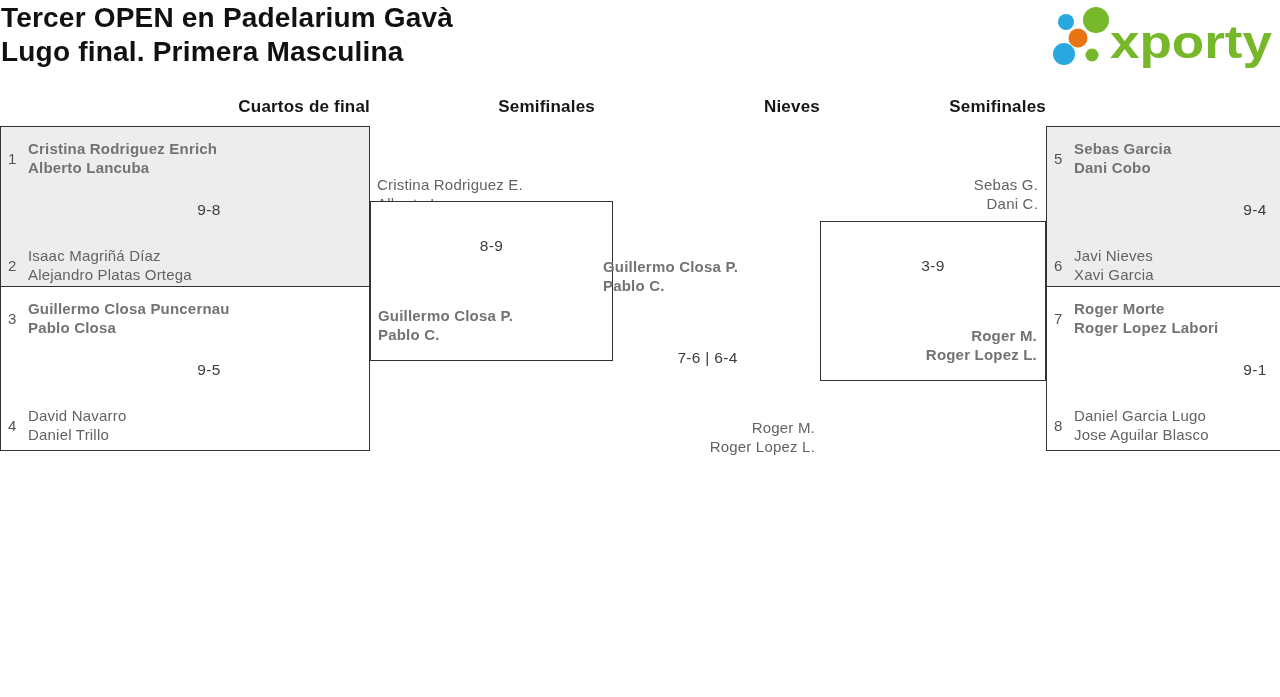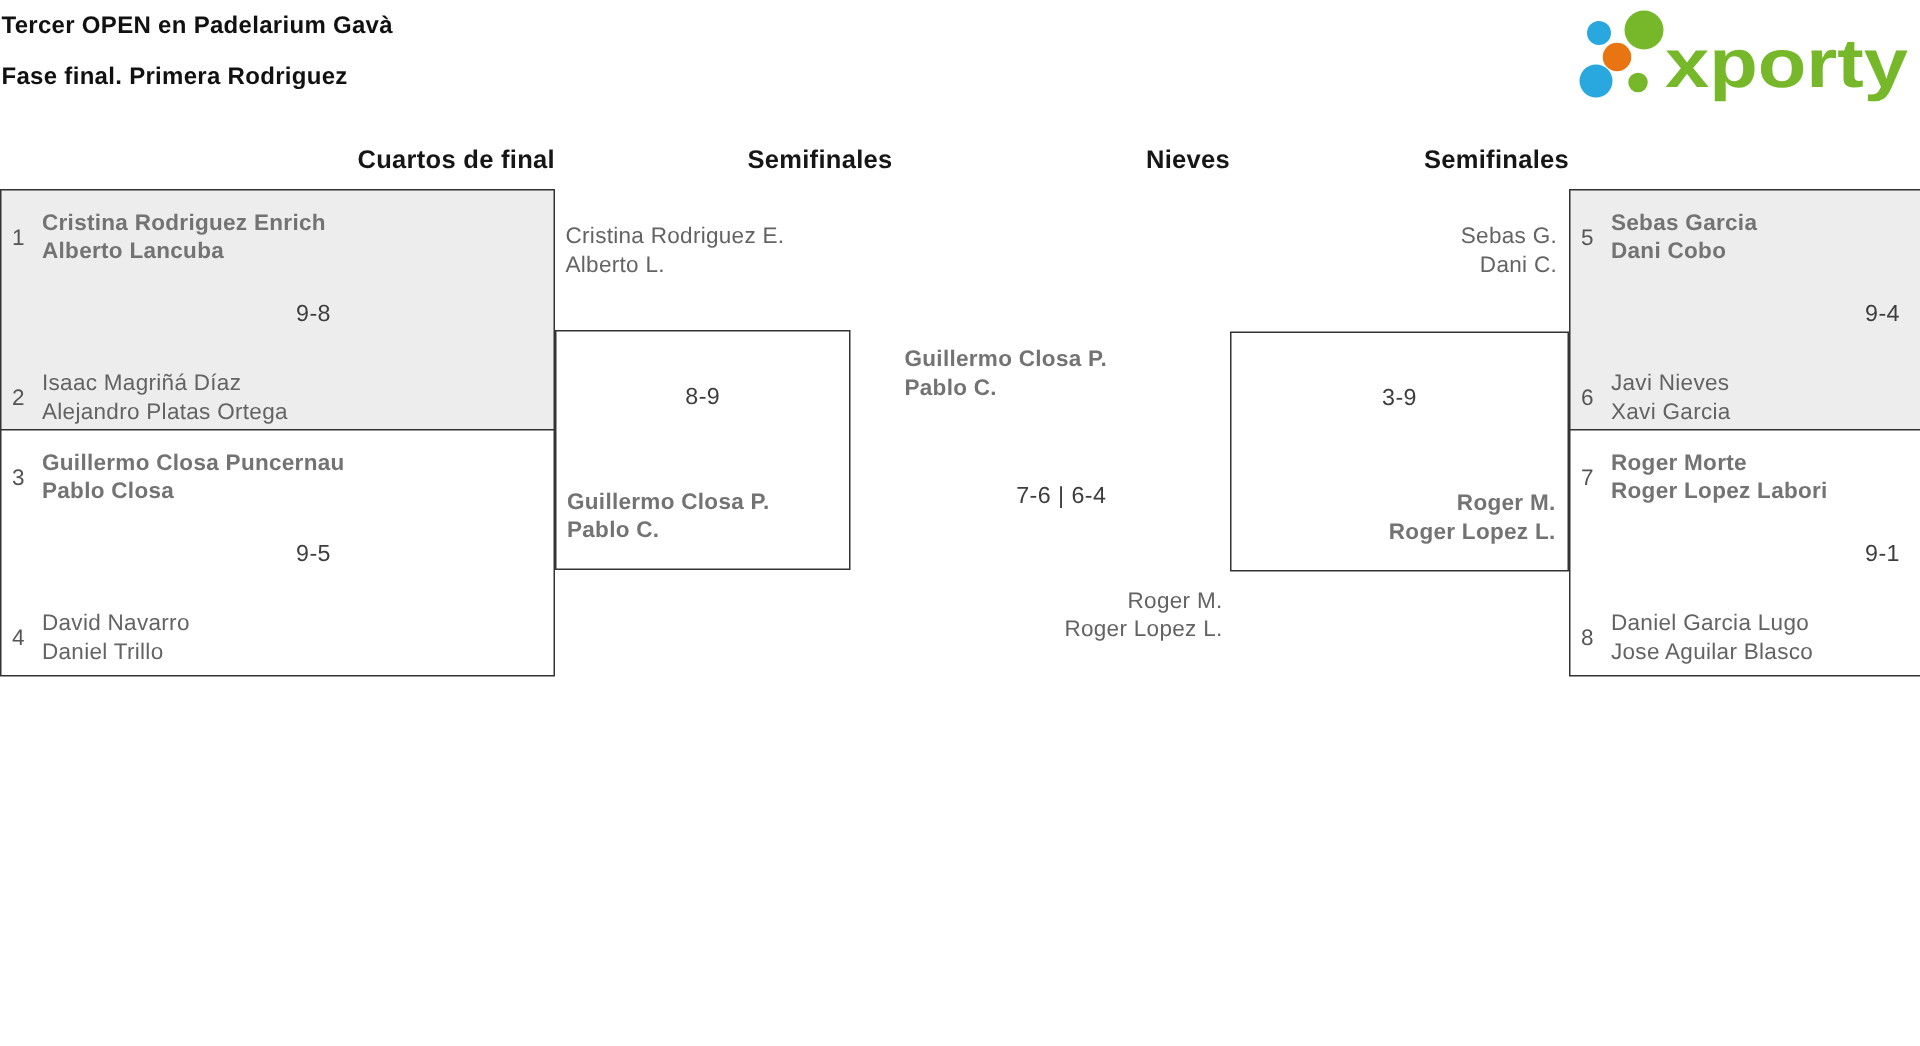--- a/index.html
+++ b/index.html
@@ -2,21 +2,21 @@
 <html><head>
 <meta charset="utf-8">
 <style>
   html,body{margin:0;padding:0;background:#fff;}
   #canvas{
     position:relative;width:1280px;height:697px;overflow:hidden;background:#ffffff;
     font-family:"Liberation Sans", sans-serif;
   }
   .title{
     position:absolute;left:1px;top:1px;
-    font-size:16px;line-height:34px;font-weight:700;color:#111;letter-spacing:.2px;
+    font-size:28px;line-height:34px;font-weight:700;color:#111;letter-spacing:.2px;
   }
   .logo{position:absolute;left:1048px;top:4px;width:228px;height:66px;}
   .colhead{
     position:absolute;top:97px;height:22px;
     font-size:17px;font-weight:600;color:#161616;text-align:right;letter-spacing:.2px;
     white-space:nowrap;
   }
   .box{
     position:absolute;box-sizing:border-box;border:1px solid #333;background:#fff;
   }
@@ -29,31 +29,31 @@
   .names{font-size:15px;line-height:19px;letter-spacing:.2px;white-space:nowrap;}
   .winner{font-weight:700;color:#737373;}
   .loser{color:#636363;}
   .score{
     position:absolute;left:0;right:0;text-align:center;
     font-size:15.5px;color:#3d3d3d;letter-spacing:.3px;white-space:nowrap;
   }
   .qf .score{top:74px;padding-left:48px;}
   .sf .score{top:35px;}
   .sf-winner{position:absolute;top:104px;}
-  .abs{position:absolute;}
+  .abs{position:absolute;margin-top:27px;}
   .right-align{text-align:right;}
 </style>
 </head>
 <body>
 
 <div id="canvas">
 
   <div class="title">
     <div>Tercer OPEN en Padelarium Gavà</div>
-    <div>Fase final. Primera Rodriguez</div>
+    <div>Lugo final. Primera Masculina</div>
   </div>
 
   <div class="logo">
     <svg width="228" height="66" viewBox="0 0 228 66">
       <circle cx="18" cy="18" r="8" fill="#29a8e0"></circle>
       <circle cx="48" cy="16" r="13" fill="#76b82a"></circle>
       <circle cx="30" cy="34" r="9.5" fill="#e87511"></circle>
       <circle cx="16" cy="50" r="11" fill="#29a8e0"></circle>
       <circle cx="44" cy="51" r="6.5" fill="#76b82a"></circle>
       <text x="62" y="54" font-size="46" font-weight="bold" fill="#76b82a" textLength="162" lengthAdjust="spacingAndGlyphs">xporty</text>
@@ -100,21 +100,21 @@
         <div>Daniel Trillo</div>
       </div>
     </div>
   </div>
 
   <div class="abs names loser" style="left:377px;top:148px">
     <div>Cristina Rodriguez E.</div>
     <div>Alberto L.</div>
   </div>
 
-  <div class="box sf" style="left:370px;top:220px;width:197px;height:160px">
+  <div class="box sf" style="left:370px;top:201px;width:243px;height:160px">
     <div class="score">8-9</div>
     <div class="sf-winner names winner" style="left:7px">
       <div>Guillermo Closa P.</div>
       <div>Pablo C.</div>
     </div>
   </div>
 
   <div class="abs names winner" style="left:603px;top:230px">
     <div>Guillermo Closa P.</div>
     <div>Pablo C.</div>

